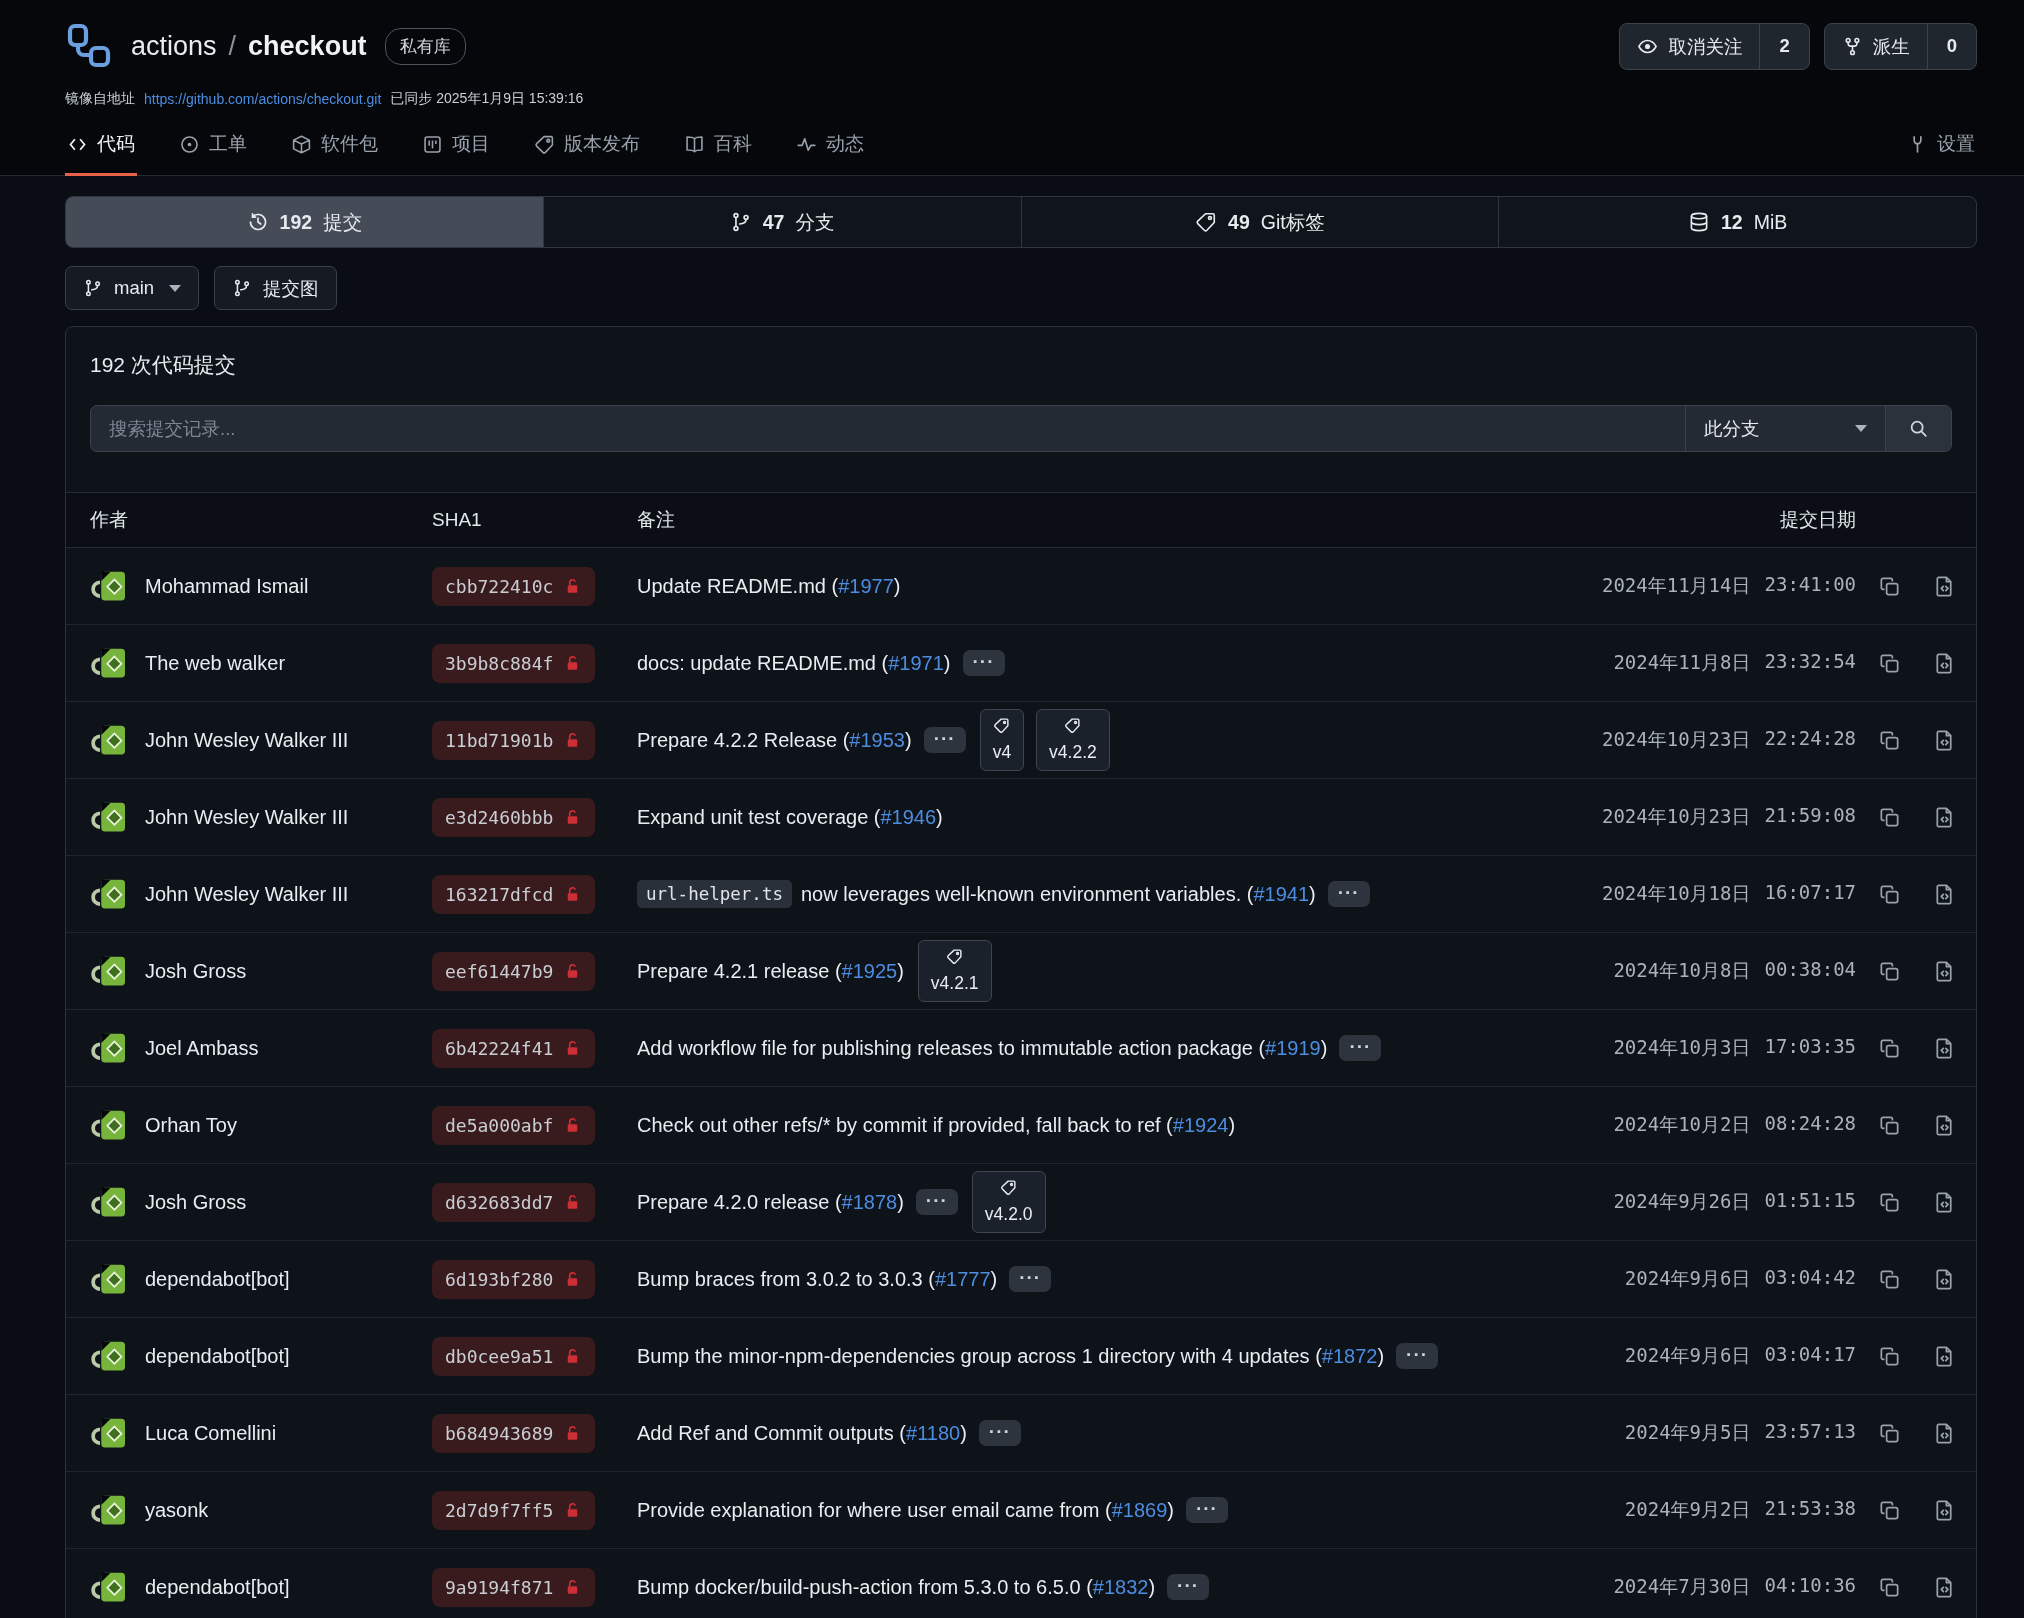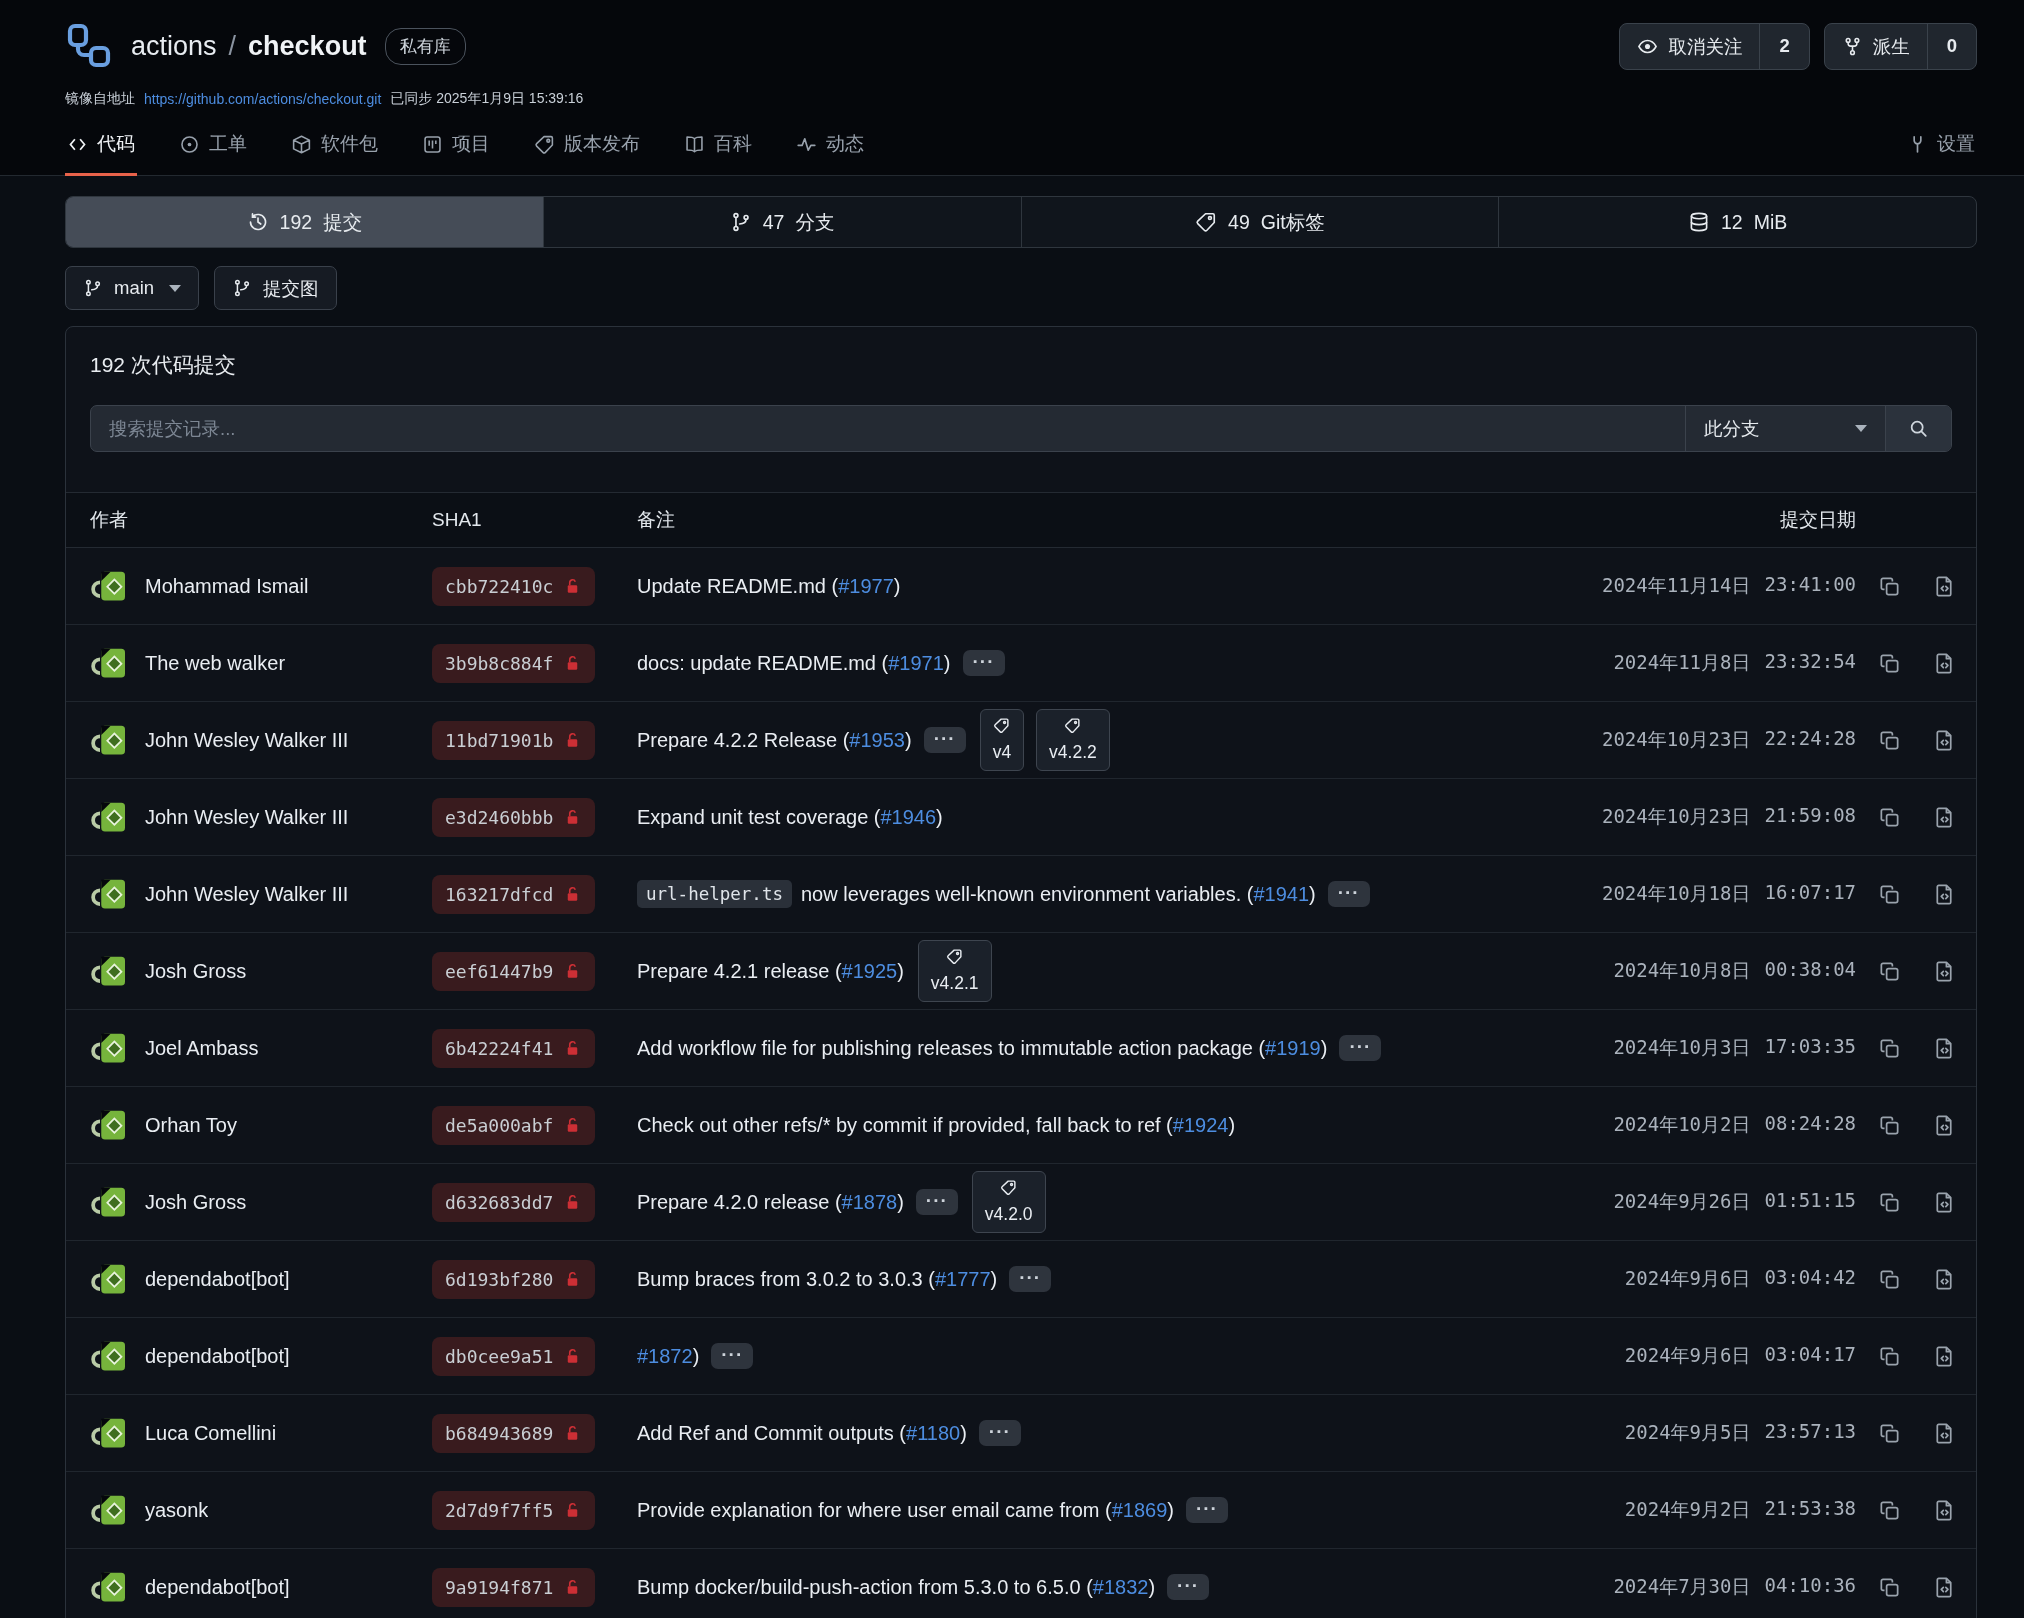--- a/index.html
+++ b/index.html
@@ -50,21 +50,21 @@
   .summary-bar {
     margin-top:20px; display:flex; height:52px;
     border:1px solid #2f363e; border-radius:8px; overflow:hidden; background:#10151c;
   }
   .summary-seg {
     flex:1; display:flex; align-items:center; justify-content:center; gap:11px;
     font-size:19.5px; color:#e7ebef; border-left:1px solid #2f363e; cursor:pointer;
   }
   .summary-seg:first-child { border-left:none; }
   .summary-seg.active { background:#454c57; }
-  .summary-seg b { font-weight:400; }
+  .summary-seg b { font-weight:700; }
   .summary-seg .lbl { font-weight:400; }
 
   
   .toolbar { margin-top:18px; display:flex; gap:15px; }
   .tool-btn {
     display:flex; align-items:center; gap:11px; height:44px; padding:0 17px;
     background:#161b23; border:1px solid #3a414b; border-radius:7px;
     font-size:18.5px; color:#e7ebef; cursor:pointer;
   }
   .caret { width:0; height:0; border-left:6px solid transparent; border-right:6px solid transparent; border-top:7px solid #aab3bd; margin-left:4px; }
@@ -970,20 +970,21 @@
         <span>
           <svg viewBox="0 0 24 24" width="19" height="19" fill="none" stroke="#cc2f35" stroke-width="2">
             <path d="M8.5 10.5 V7.2 a3.6 3.6 0 0 1 7 -1.2"></path>
             <rect x="6" y="10.5" width="12" height="9.5" rx="1.6" fill="#cc2f35" stroke="none"></rect>
           </svg>
         </span>
       </span>
     </div>
     <div class="cell msg">
 
+      <span>Bump the minor-npm-dependencies group across 1 directory with 4 updates (</span>
       <a class="mlink">#1872</a>
       <span>)</span>
       <button class="ellipsis">···</button>
 
     </div>
     <div class="cell datecell">
       <span class="d">2024年9月6日</span>
       <span class="t">03:04:17</span>
     </div>
     <div class="cell iconscell">

